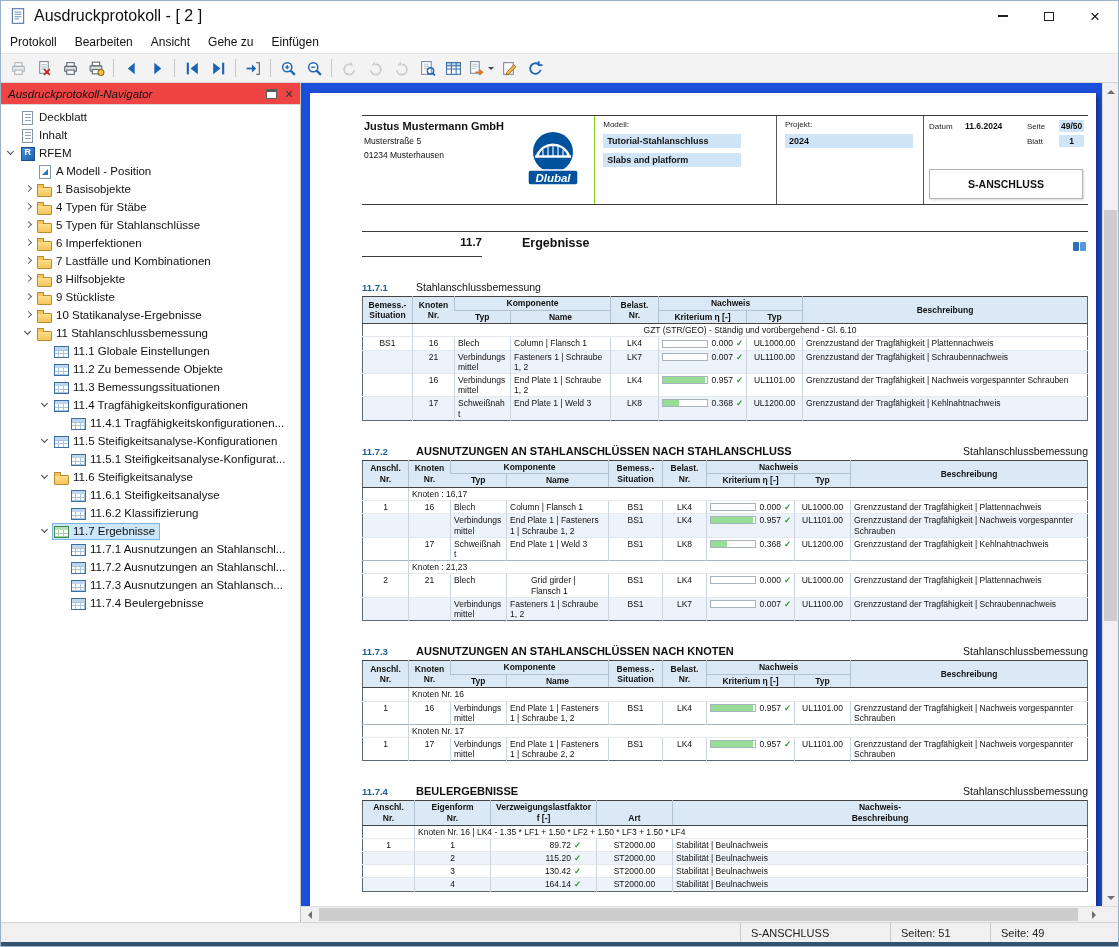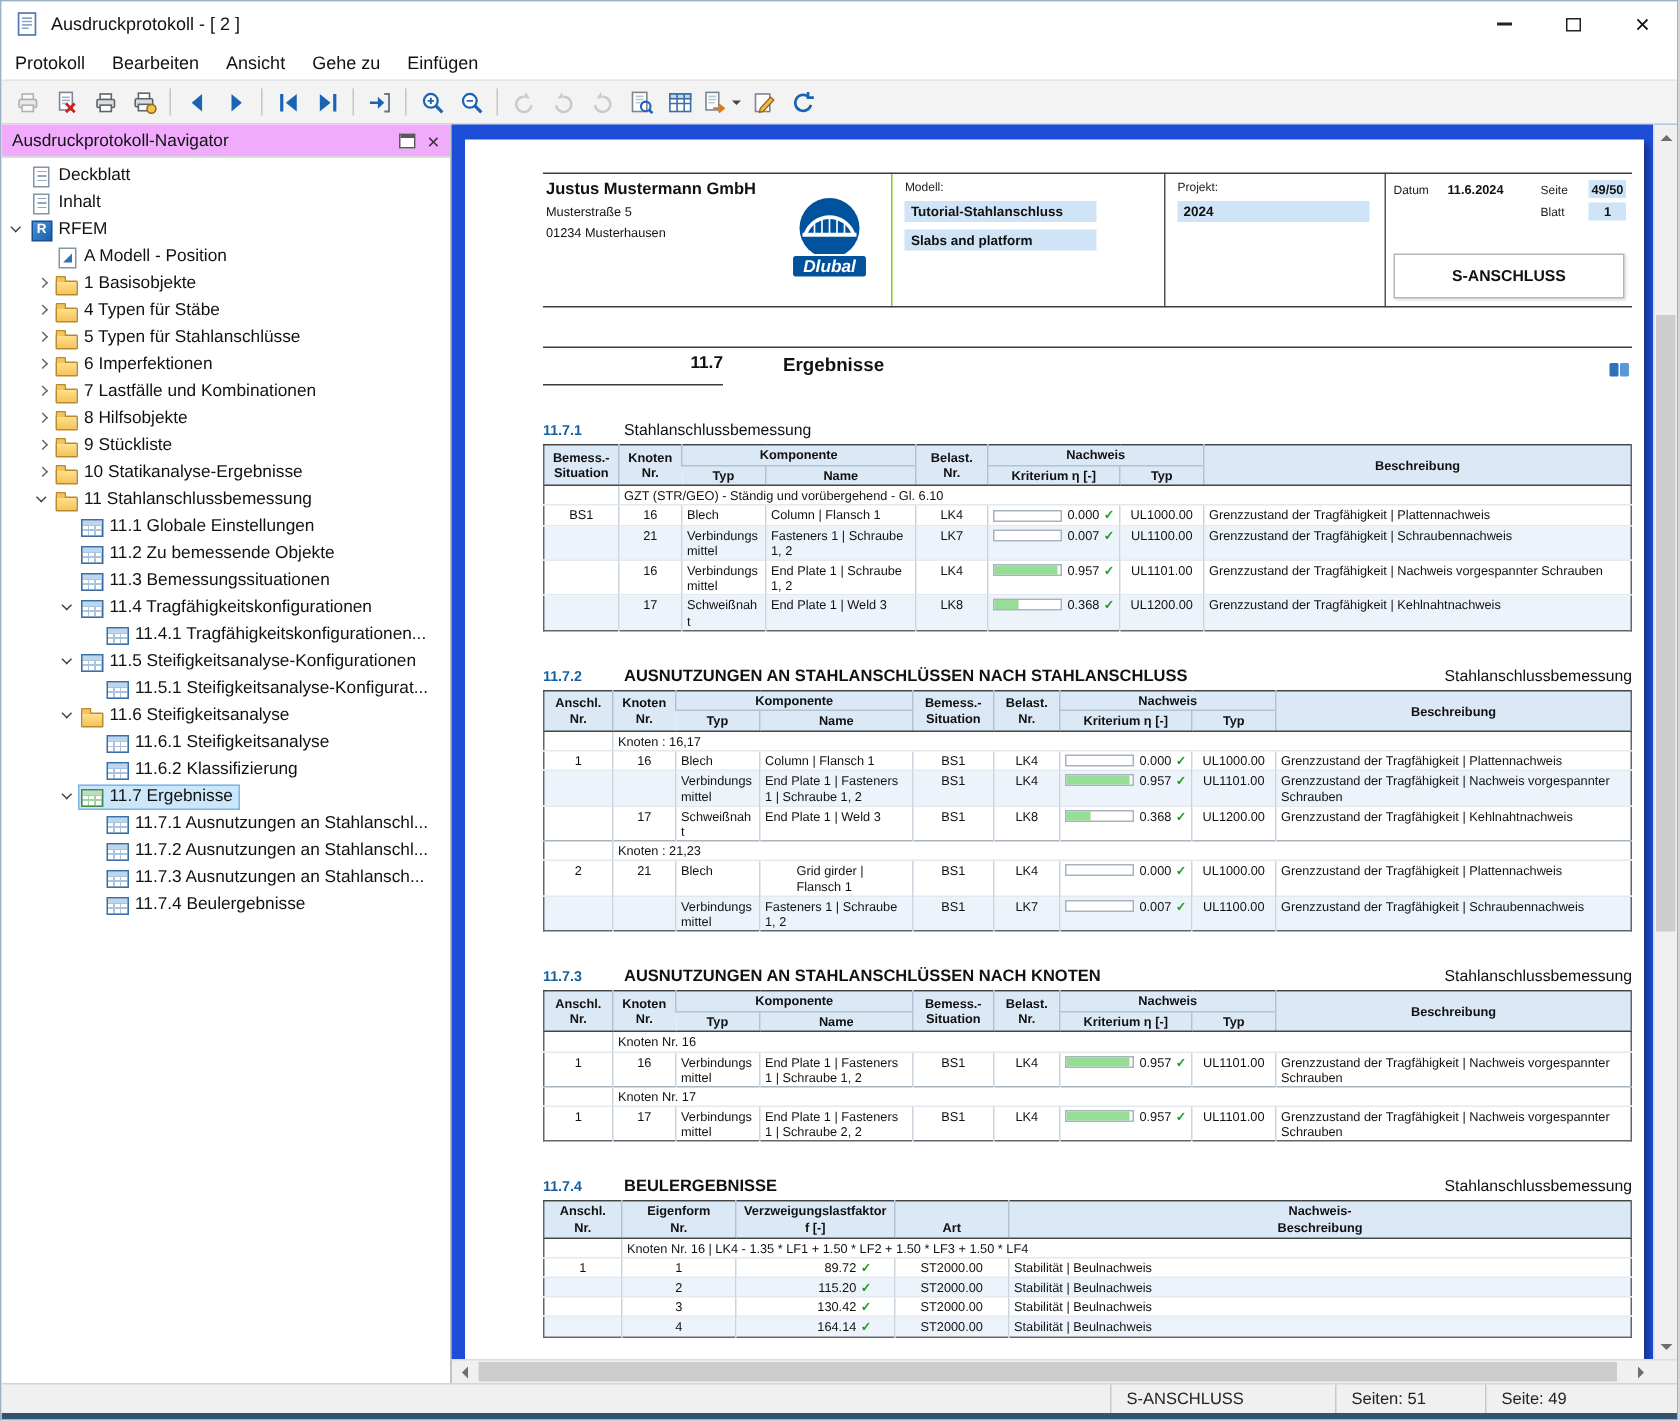--- a/index.html
+++ b/index.html
@@ -2,21 +2,21 @@
 <html><head>
 <meta charset="utf-8">
 <style>
   html,body { margin:0; padding:0; background:#d0d0d0; font-family:"Liberation Sans",sans-serif; }
   * { box-sizing:border-box; }
   .window { width:1119px; height:947px; background:#fff; border:1px solid #9ab0c4; display:flex; flex-direction:column; overflow:hidden; }
 
   
   .titlebar { height:30px; display:flex; align-items:center; background:#fff; padding-left:8px; flex:none; }
   .app-icon { width:18px; height:18px; margin-right:7px; flex:none; }
-  .title-text { font-size:12px; color:#111; }
+  .title-text { font-size:16px; color:#111; }
   .title-spacer { flex:1; }
   .win-btn { width:46px; height:30px; display:flex; align-items:center; justify-content:center; }
   .glyph-min { width:10px; height:1.5px; background:#222; }
   .glyph-max { width:10px; height:9px; border:1.2px solid #222; }
   .glyph-close { font-size:17px; color:#111; line-height:1; }
 
   
   .menubar { height:22px; display:flex; align-items:center; background:#fff; font-size:12px; flex:none; }
   .menu-item { padding:3px 9px; color:#111; }
 
@@ -26,21 +26,21 @@
   .tb-btn.disabled { opacity:.45; }
   .tb-ico svg { width:17px; height:17px; display:block; }
   .tb-sep { width:1px; height:18px; background:#c6c6c6; margin:0 4px; flex:none; }
   .tb-caret { width:0; height:0; border:3.5px solid transparent; border-top-color:#444; margin-left:3px; margin-top:4px; }
 
   
   .main { flex:1; display:flex; min-height:0; }
 
   
   .navigator { width:300px; flex:none; border-right:1px solid #c3c3c3; display:flex; flex-direction:column; background:#fff; }
-  .nav-header { height:22px; background:#f0abfc; border-bottom:1px solid #d8d8d8; display:flex; align-items:center; padding:0 7px; font-size:11.5px; color:#111; flex:none; }
+  .nav-header { height:22px; background:#ef4444; border-bottom:1px solid #d8d8d8; display:flex; align-items:center; padding:0 7px; font-size:11.5px; color:#111; flex:none;font-style:italic; }
   .nav-title { flex:1; }
   .nav-float { width:11px; height:10px; border:1px solid #5a5a5a; position:relative; margin-right:8px; background:#fff; }
   .nav-float::before { content:""; position:absolute; left:0; right:0; top:0; height:2px; background:#5a5a5a; }
   .nav-close { font-size:14px; color:#333; line-height:1; }
   .tree { flex:1; overflow:hidden; padding-top:3px; font-size:11.5px; }
   .tree-row { height:18px; display:flex; align-items:center; white-space:nowrap; }
   .chev { width:13px; height:13px; position:relative; flex:none; }
   .chev.closed::before { content:""; position:absolute; left:4px; top:3.5px; width:4px; height:4px; border-right:1.3px solid #666; border-bottom:1.3px solid #666; transform:rotate(-45deg); }
   .chev.open::before { content:""; position:absolute; left:3px; top:2.5px; width:4px; height:4px; border-right:1.3px solid #444; border-bottom:1.3px solid #444; transform:rotate(45deg); }
   .entry { display:flex; align-items:center; gap:4px; padding:1px 4px 1px 1px; border:1px solid transparent; }
@@ -87,21 +87,21 @@
   
   .doc-header { border-top:1px solid #3c3c3c; border-bottom:1px solid #3c3c3c; display:flex; height:90px; }
   .dh-company { width:150px; padding:4px 2px; }
   .company-name { font-weight:bold; font-size:11px; }
   .company-line { font-size:8.5px; margin-top:4px; }
   .dh-logo { width:84px; display:flex; align-items:center; justify-content:center; }
   .dh-model { width:183px; border-left:1px solid #84cc16; padding:4px 8px; }
   .dh-project { width:148px; border-left:1px solid #555; padding:4px 8px; }
   .dh-right { width:165px; border-left:1px solid #555; padding:4px 5px 5px; display:flex; flex-direction:column; }
   .dh-label { font-size:8px; color:#222; }
-  .val-box { background:#cfe4f6; font-weight:bold; font-size:9px; padding:2px 4px; margin-top:5px; width:128px; }
+  .val-box { background:#cfe4f6; font-weight:bold; font-size:9px; padding:2px 4px; margin-top:5px; width:138px; }
   .dh-project .val-box { width:128px; }
   .info-grid { display:grid; grid-template-columns:32px 58px 28px 1fr; gap:3px 4px; align-items:center; }
   .info-val { font-weight:bold; font-size:8.5px; }
   .info-val.box { background:#cfe4f6; text-align:center; padding:1px 2px; }
   .title-box { margin-top:auto; border:1px solid #b5b5b5; background:#fff; text-align:center; font-weight:bold; font-size:10.5px; padding:8px 2px; box-shadow:1px 1px 2px rgba(0,0,0,.15); }
 
   
   .chapter { border-top:1px solid #3c3c3c; margin-top:26px; padding-top:4px; display:flex; align-items:flex-end; }
   .chapter-num { width:120px; text-align:right; font-weight:bold; font-size:11.5px; border-bottom:1.2px solid #3c3c3c; padding-bottom:8px; }
   .chapter-title { font-weight:bold; font-size:12.5px; margin-left:40px; padding-bottom:7px; }
@@ -632,21 +632,21 @@
                       <tr>
                         <th>Typ</th>
                         <th>Name</th>
                         <th>Kriterium η [-]</th>
                         <th>Typ</th>
                       </tr>
                     </thead>
                     <tbody>
                       <tr class="group">
                         <td></td>
-                        <td colspan="7" style="text-align: left;">GZT (STR/GEO) - Ständig und vorübergehend - Gl. 6.10</td>
+                        <td colspan="7" style="text-align: center;">GZT (STR/GEO) - Ständig und vorübergehend - Gl. 6.10</td>
                       </tr>
                       <tr>
                         <td style="text-align: center;">BS1</td>
                         <td style="text-align: center;">16</td>
                         <td style="text-align: left;">Blech</td>
                         <td style="text-align: left;">Column | Flansch 1</td>
                         <td style="text-align: center;">LK4</td>
                         <td class="td-bar">
                           <div class="cellflex">
                             <span class="bar-track">

